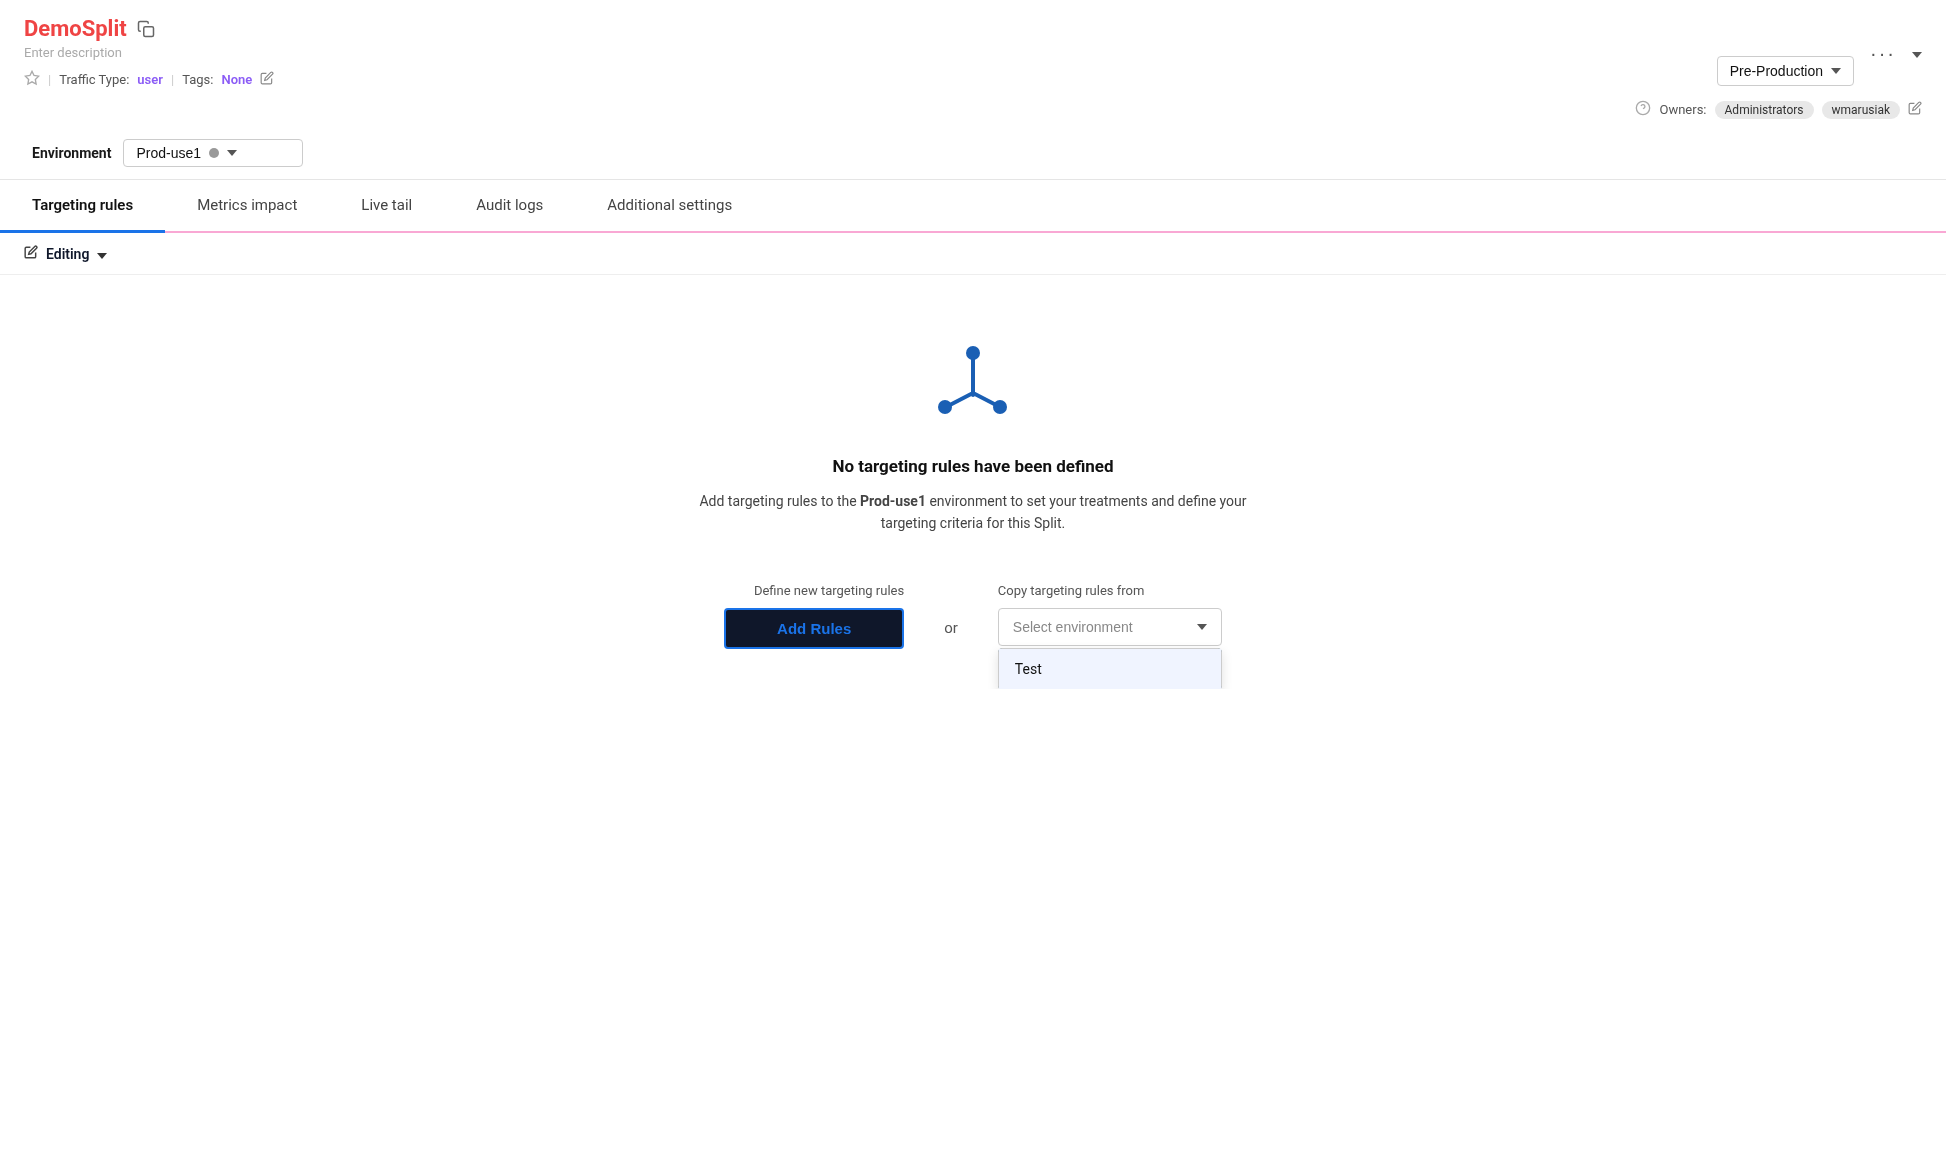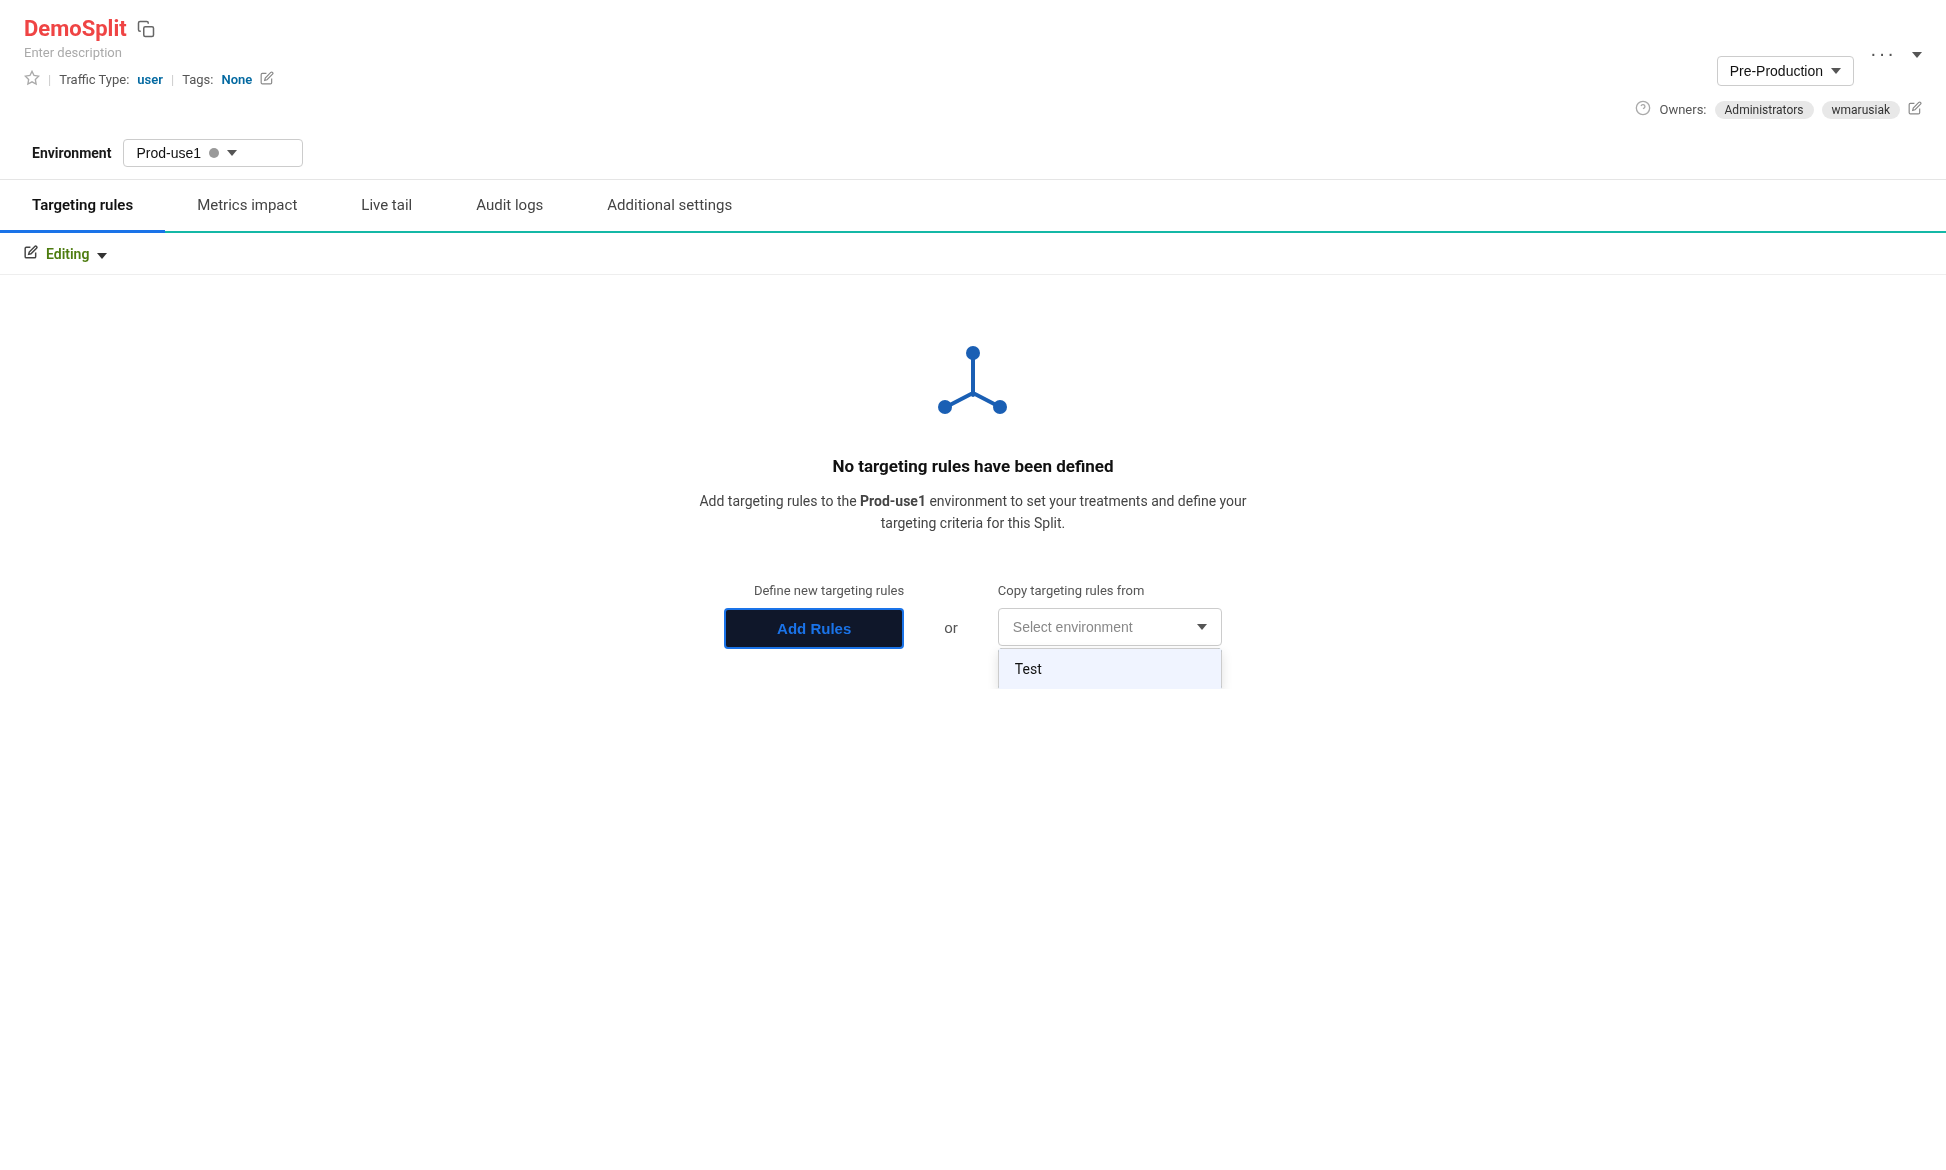--- a/index.html
+++ b/index.html
@@ -48,21 +48,21 @@
       color: #555;
     }
     .meta-row .star-icon {
       color: #aaa;
       cursor: pointer;
     }
     .meta-divider {
       color: #ccc;
     }
     .meta-label { font-weight: 400; }
-    .meta-value { font-weight: 600; color: #0369a1; }
+    .meta-value { font-weight: 600; color: #8b5cf6; }
     .edit-icon-small {
       cursor: pointer;
       color: #888;
     }
 
     
     .header-right {
       display: flex;
       align-items: center;
       gap: 12px;
@@ -147,21 +147,21 @@
       width: 10px;
       height: 10px;
       border-radius: 50%;
       background: #999;
       flex-shrink: 0;
     }
 
     
     .tabs {
       display: flex;
-      border-bottom: 2px solid #14b8a6;
+      border-bottom: 2px solid #f9a8d4;
       padding: 0 0;
     }
     .tab {
       padding: 16px 32px;
       font-size: 15px;
       color: #444;
       cursor: pointer;
       border-bottom: 3px solid transparent;
       margin-bottom: -2px;
       white-space: nowrap;
@@ -173,21 +173,21 @@
     }
 
     
     .editing-bar {
       display: flex;
       align-items: center;
       gap: 8px;
       padding: 12px 24px;
       font-size: 14px;
       font-weight: 600;
-      color: #4d7c0f;
+      color: #0f172a;
       cursor: pointer;
       border-bottom: 1px solid #eee;
     }
     .editing-bar .pencil-icon {
       color: #555;
     }
 
     
     .main-content {
       display: flex;

